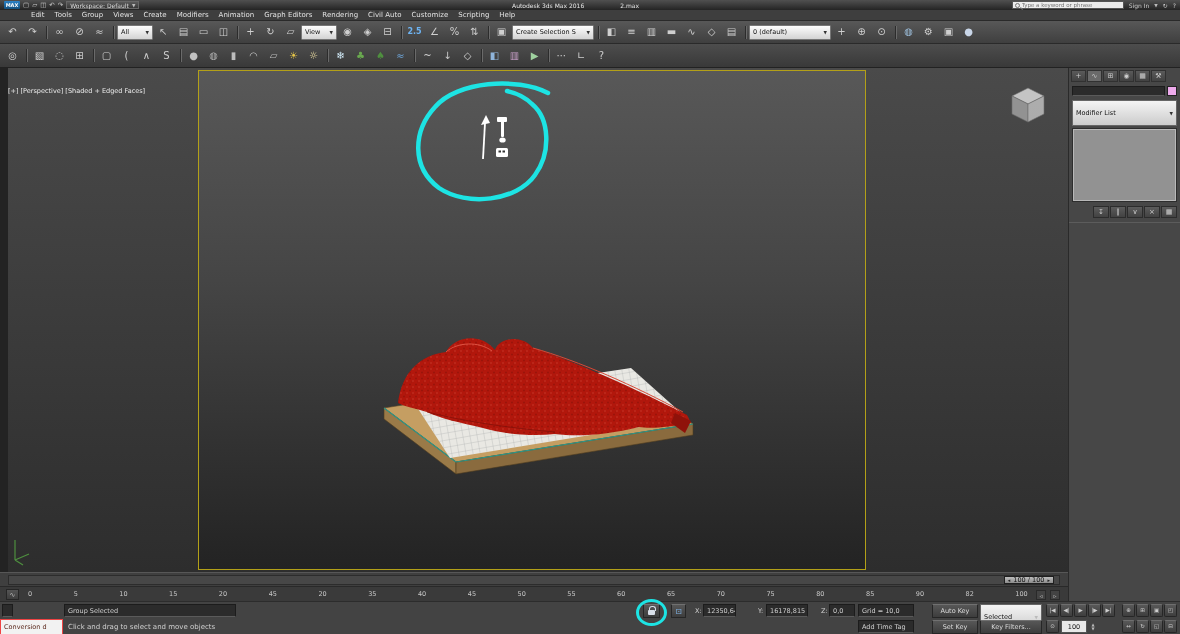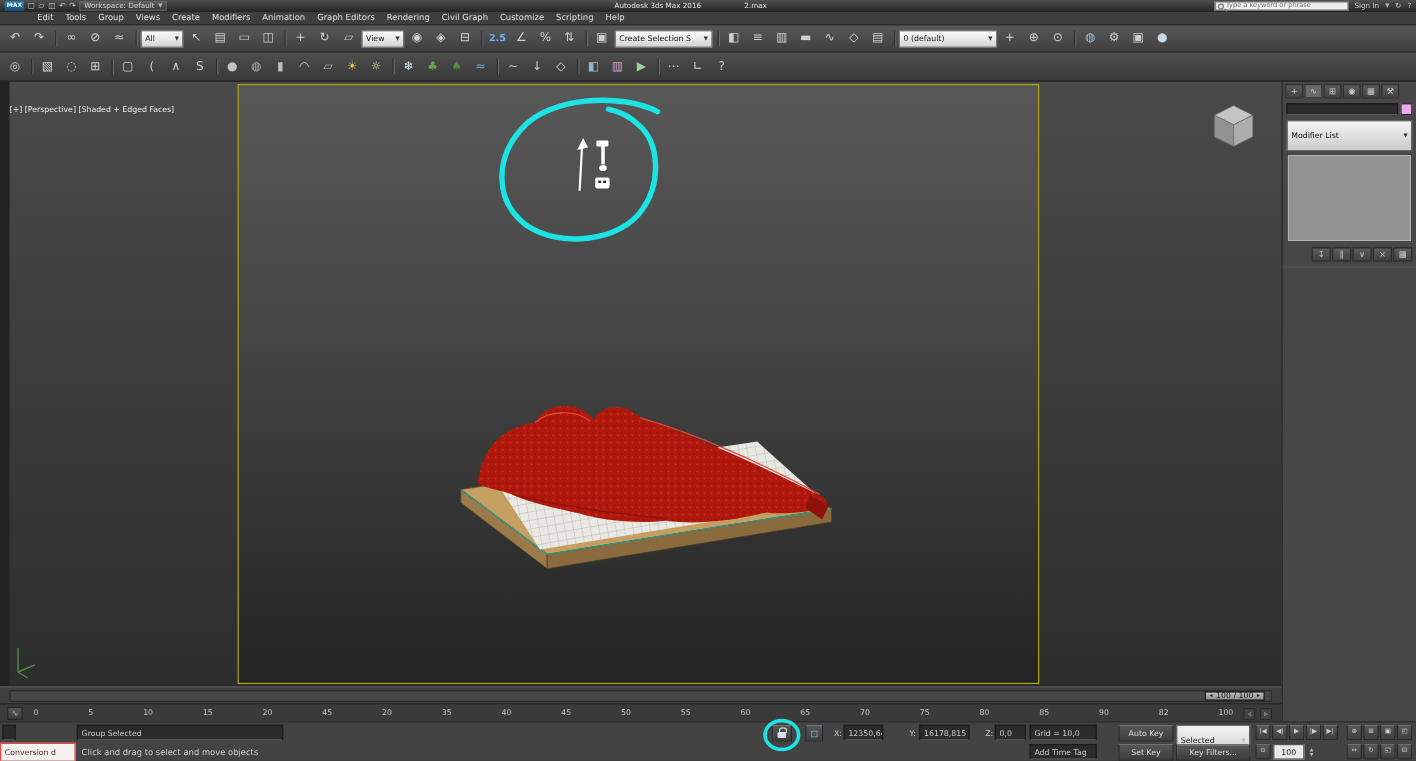--- a/index.html
+++ b/index.html
@@ -153,21 +153,21 @@
 <div id="menubar">
     <span class="menu-item">Edit</span>
     <span class="menu-item">Tools</span>
     <span class="menu-item">Group</span>
     <span class="menu-item">Views</span>
     <span class="menu-item">Create</span>
     <span class="menu-item">Modifiers</span>
     <span class="menu-item">Animation</span>
     <span class="menu-item">Graph Editors</span>
     <span class="menu-item">Rendering</span>
-    <span class="menu-item">Civil Graph</span>
+    <span class="menu-item">Civil Auto</span>
     <span class="menu-item">Customize</span>
     <span class="menu-item">Scripting</span>
     <span class="menu-item">Help</span>
   </div>
 
 <div id="toolbar1">
     <span class="tbtn">
     <span class="glyph">↶</span>
 
   </span>

